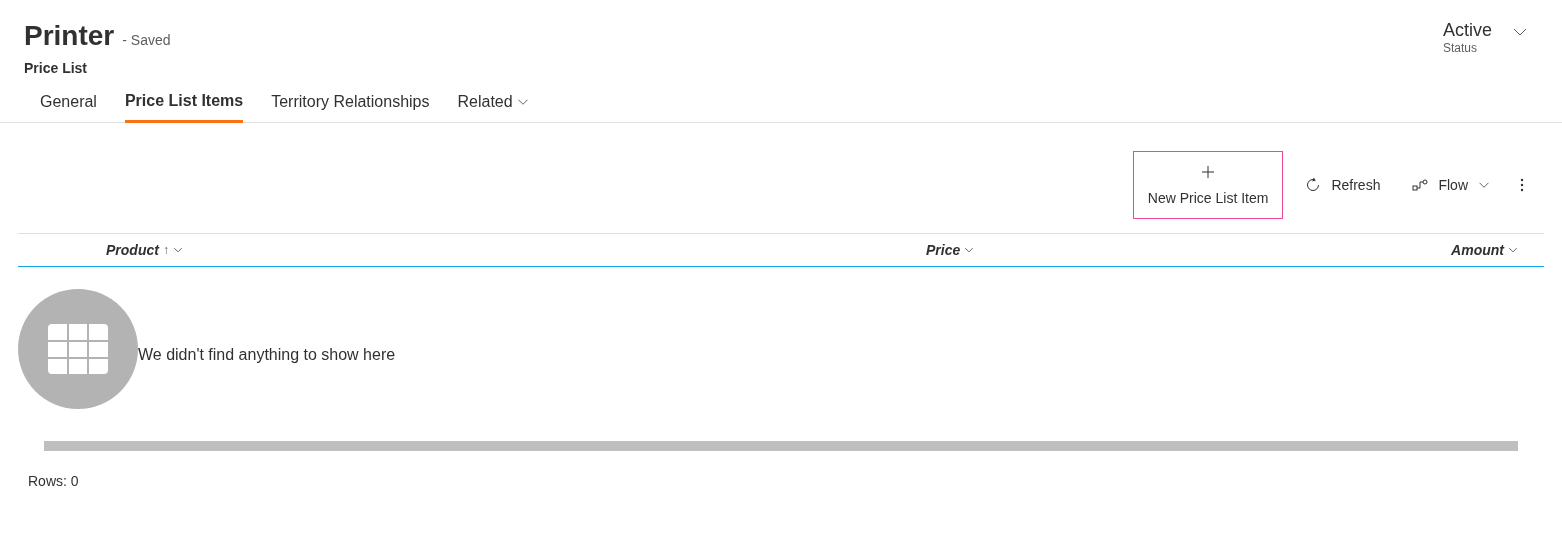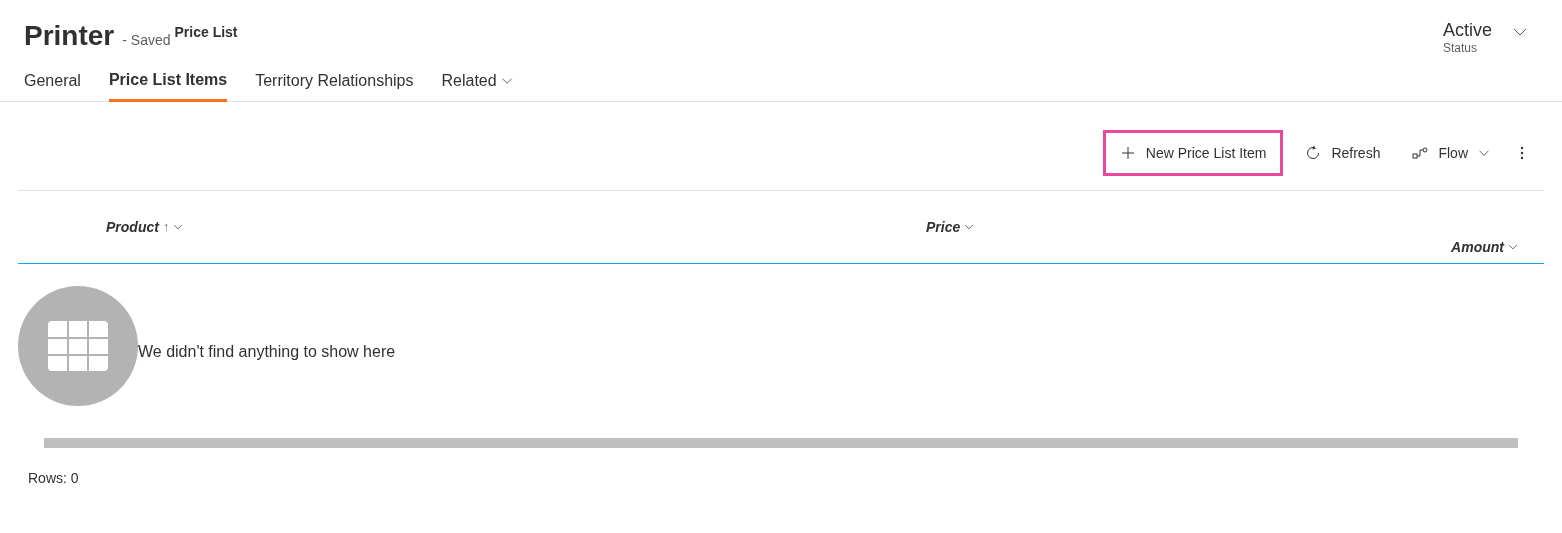--- a/index.html
+++ b/index.html
@@ -15,21 +15,21 @@
       width: 1562px;
     }
     .header {
       padding: 20px 24px 0 24px;
       display: flex;
       justify-content: space-between;
       align-items: flex-start;
     }
     .header-left {
       display: flex;
-      flex-direction: row;
+      flex-direction: column;
       gap: 4px;
     }
     .title-row {
       display: flex;
       align-items: baseline;
       gap: 8px;
     }
     .page-title {
       font-size: 28px;
       font-weight: 600;
@@ -64,21 +64,21 @@
       font-size: 12px;
       color: #605e5c;
     }
     .status-chevron {
       color: #605e5c;
       padding-top: 4px;
     }
     .tabs {
       display: flex;
       gap: 28px;
-      padding: 16px 24px 0 24px;
+      padding: 16px 24px 0 40px;
       border-bottom: 1px solid #e0e0e0;
     }
     .tab {
       font-size: 16px;
       padding-bottom: 10px;
       cursor: pointer;
       color: #323130;
       display: flex;
       align-items: center;
       gap: 4px;
@@ -105,22 +105,23 @@
       gap: 10px;
       padding: 8px 10px;
       background: none;
       border: none;
       font-size: 14px;
       color: #323130;
       cursor: pointer;
       font-family: inherit;
     }
     .toolbar-button.highlighted {
-      border: 3px solid #ec4899;
+      border: 1px solid #ec4899;
       padding: 12px 14px;
+      flex-direction: column;
     }
     .toolbar-icon {
       width: 16px;
       height: 16px;
       display: flex;
       align-items: center;
       justify-content: center;
     }
     .more-button {
       padding: 0 8px;
@@ -146,21 +147,20 @@
     .col-product {
       flex: 0 0 820px;
     }
     .col-unit {
       flex: 0 0 470px;
     }
     .col-amount {
       flex: 1;
       justify-content: flex-end;
       padding-right: 26px;
-      margin-top: 40px;
     }
     .sort-arrow {
       font-size: 12px;
       color: #605e5c;
     }
     .col-chevron {
       font-size: 10px;
       color: #605e5c;
     }
     .empty-state {

